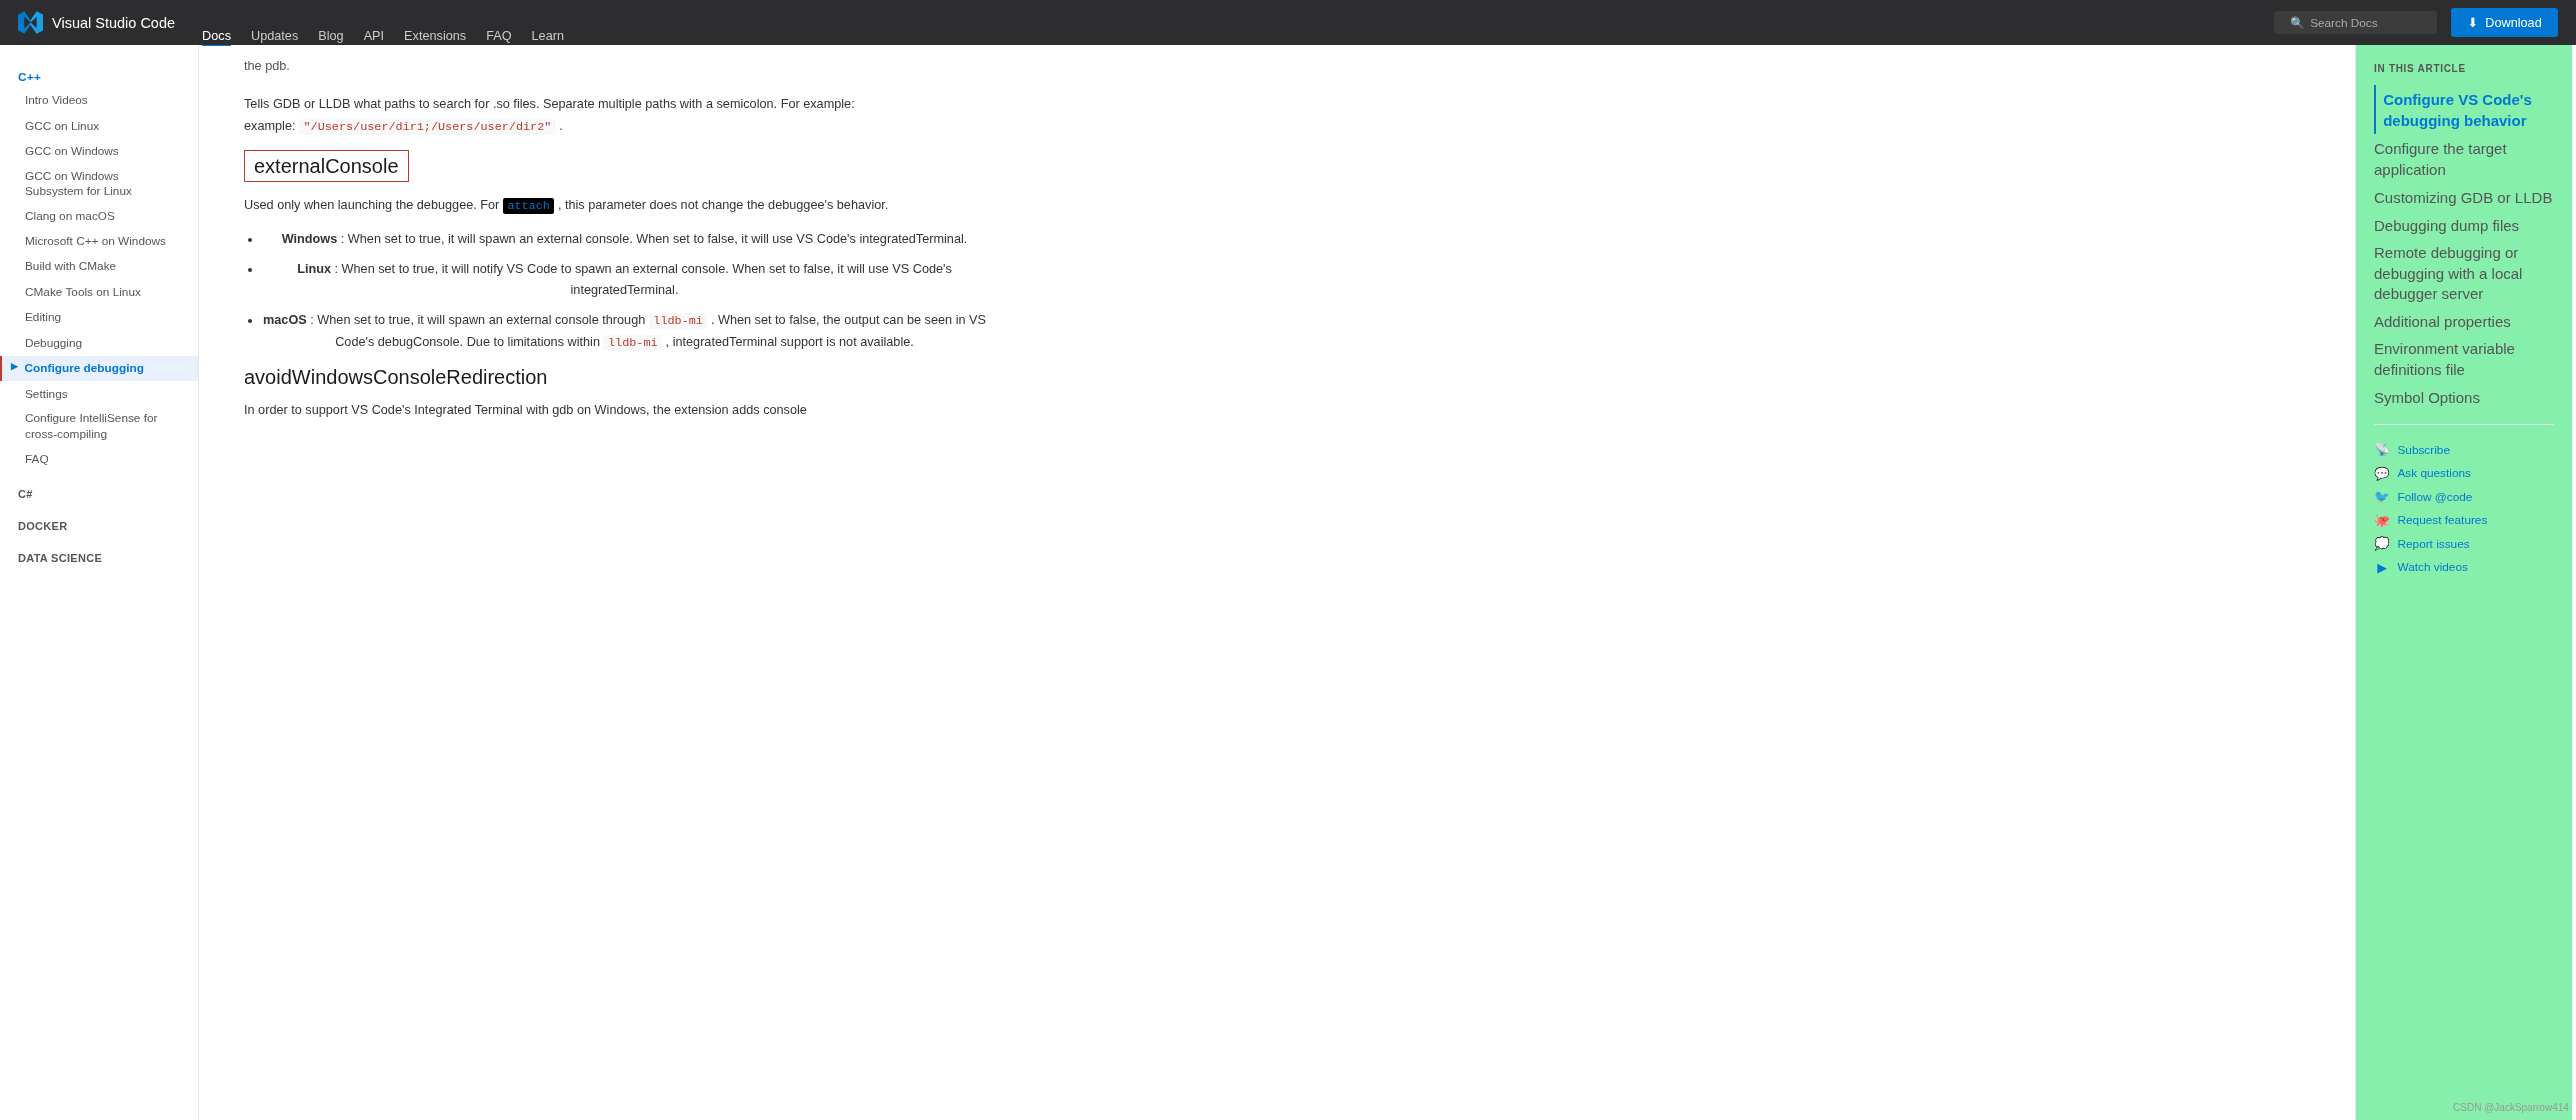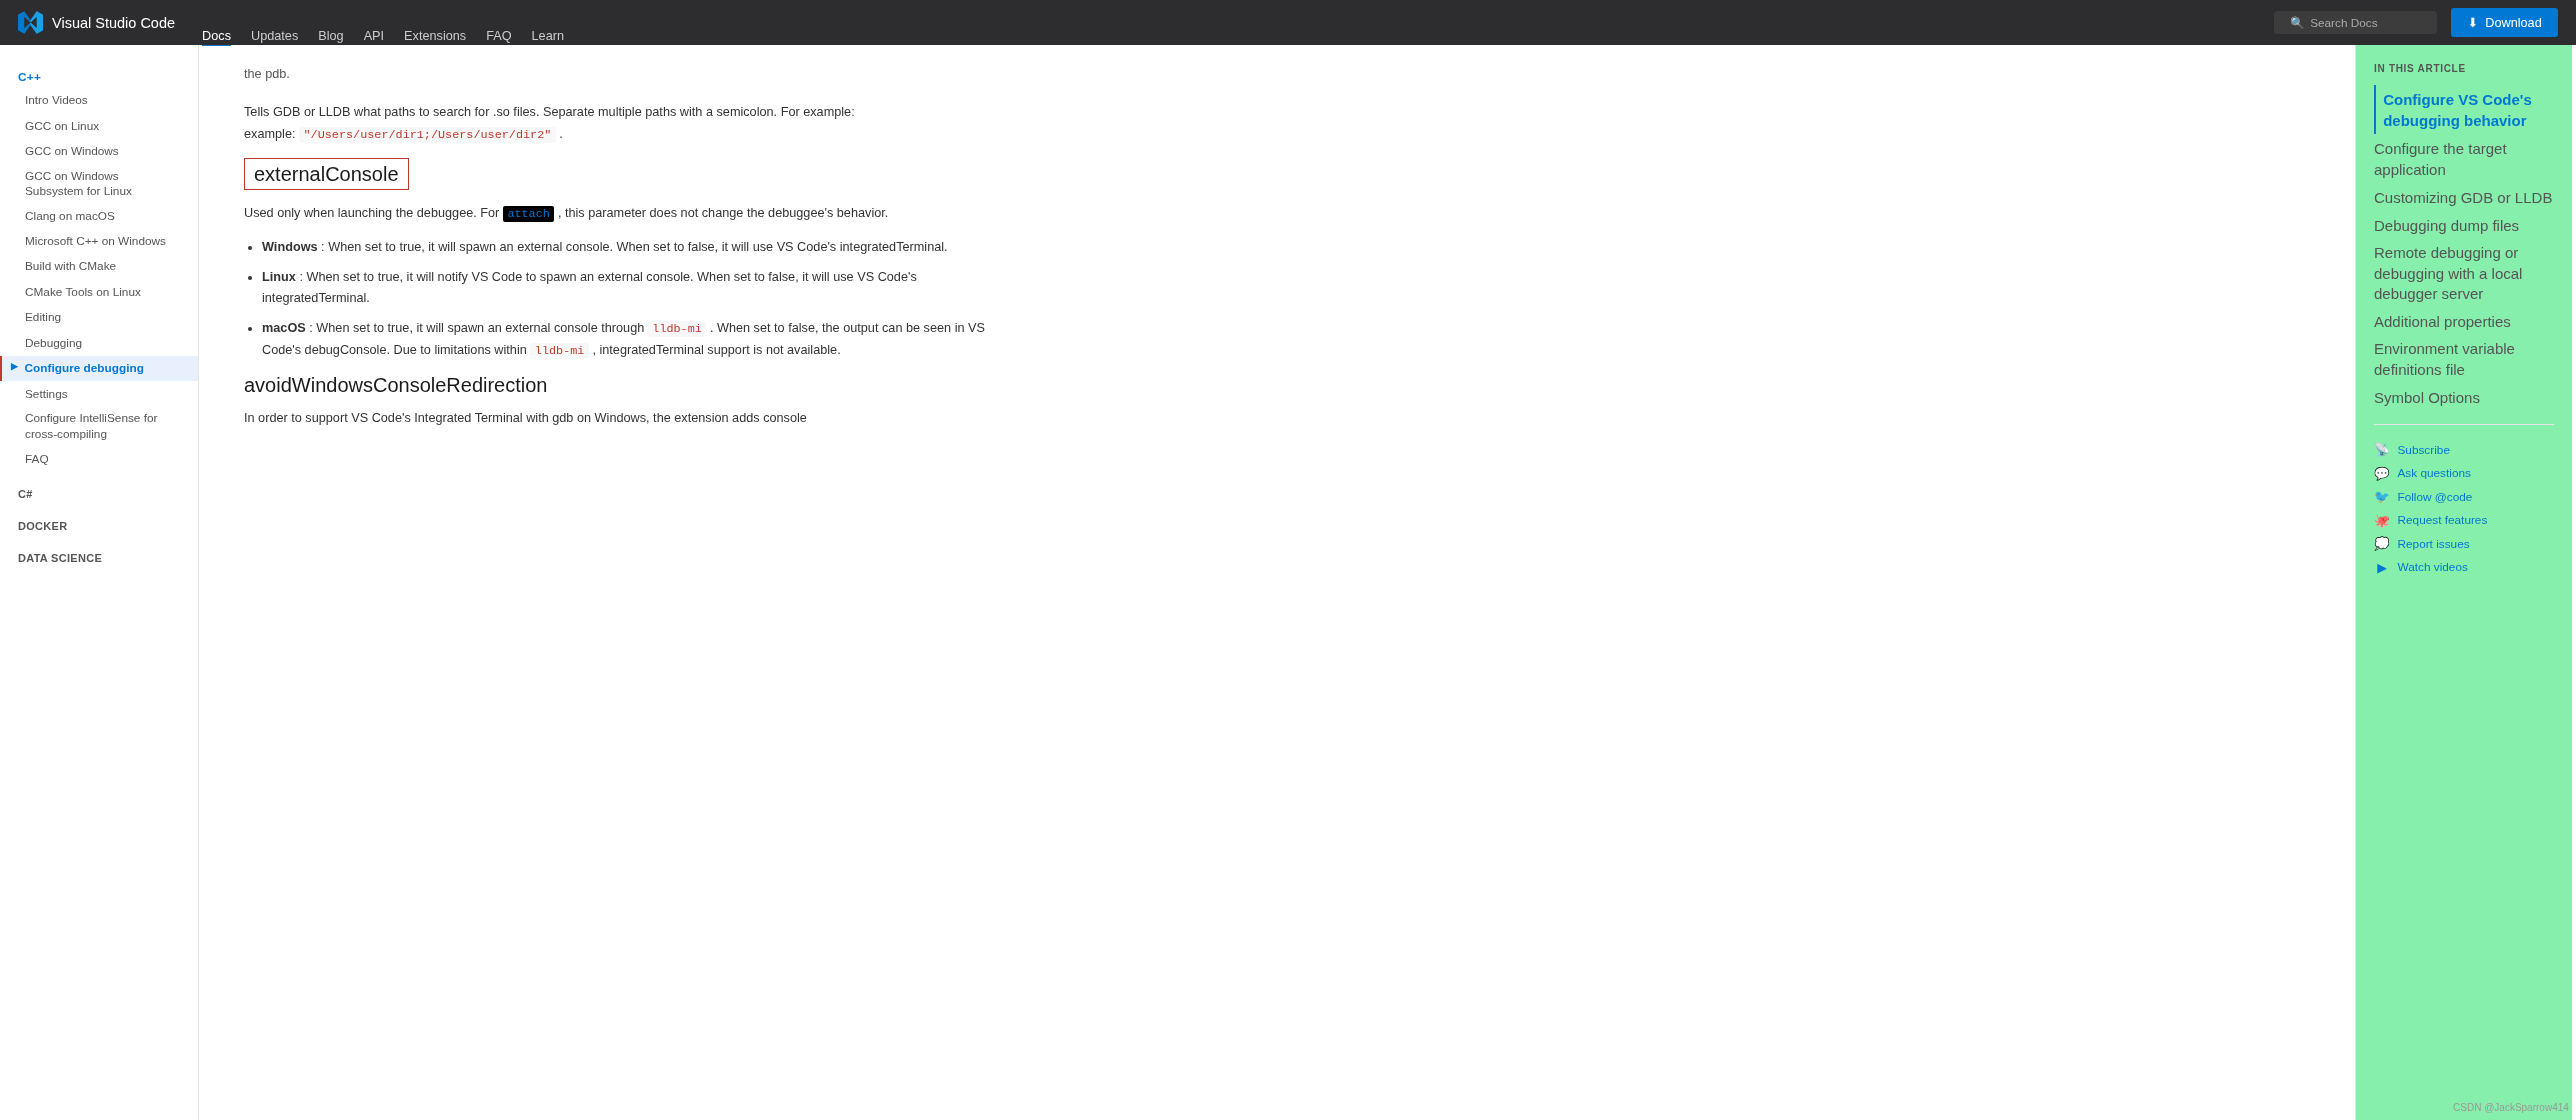--- a/index.html
+++ b/index.html
@@ -130,21 +130,21 @@
       position: absolute;
       left: 9px;
       color: #0078d4;
       font-size: 9px;
     }
 
     
     .main-content {
       margin-left: 199px;
       flex: 1;
-      padding: 19px 45px;
+      padding: 11px 45px;
       max-width: 833px;
     }
 
     .section-heading {
       font-size: 20px;
       font-weight: 300;
       color: #1a1a1a;
       margin-bottom: 11px;
       font-family: 'Segoe UI Light', sans-serif;
     }
@@ -177,20 +177,21 @@
       border-radius: 2px;
     }
     .bullet-list {
       margin: 9px 0 12.7px 18px;
     }
     .bullet-list li {
       margin-bottom: 9px;
       line-height: 1.65;
       font-size: 12.7px;
       color: #333;
+      text-align: center;
     }
 
     
     .right-sidebar {
       width: 217px;
       min-width: 217px;
       padding: 18px 18px;
       position: fixed;
       right: 4px;
       top: 45px;

